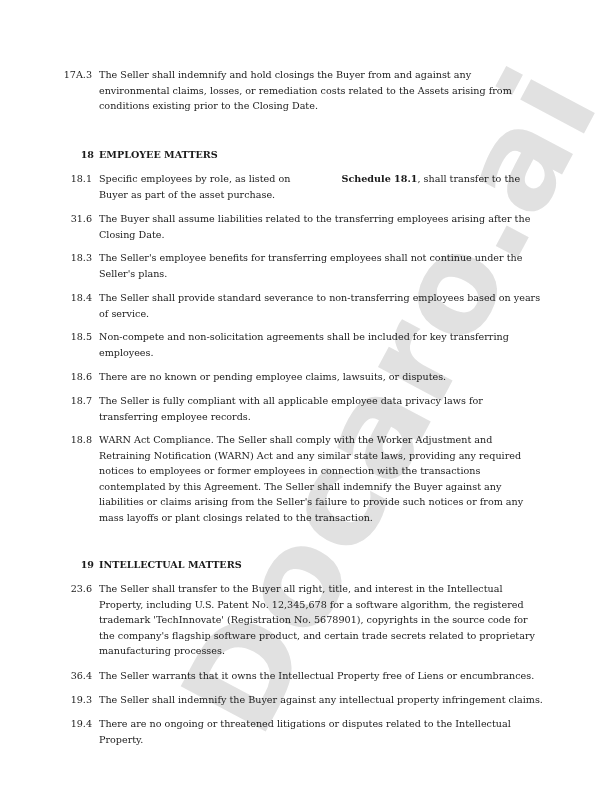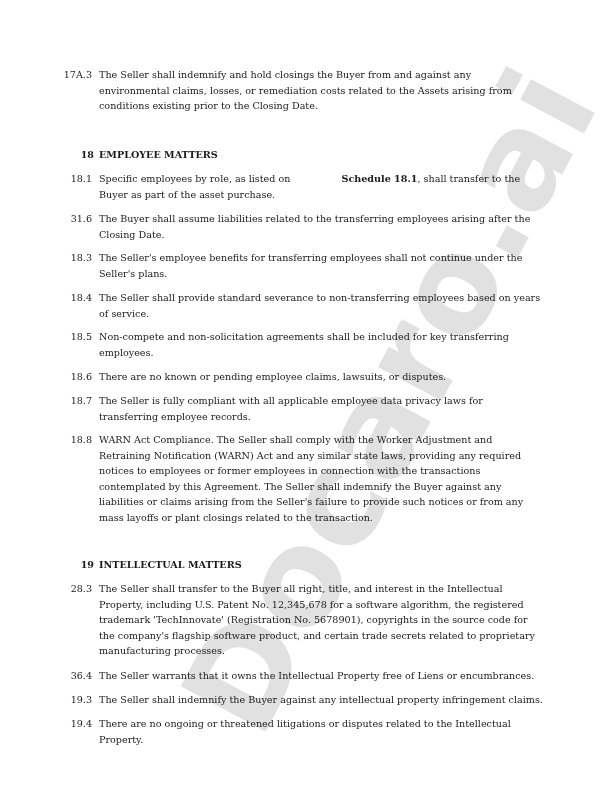--- a/index.html
+++ b/index.html
@@ -76,21 +76,21 @@
       <span class="num">18.8</span>
       <div class="text">WARN Act Compliance. The Seller shall comply with the Worker Adjustment and Retraining Notification (WARN) Act and any similar state laws, providing any required notices to employees or former employees in connection with the transactions contemplated by this Agreement. The Seller shall indemnify the Buyer against any liabilities or claims arising from the Seller's failure to provide such notices or from any mass layoffs or plant closings related to the transaction.</div>
     </div>
 
     <div class="clause heading" style="top:545px">
       <span class="num">19</span>
       <div class="text">INTELLECTUAL MATTERS</div>
     </div>
 
     <div class="clause" style="top:569px">
-      <span class="num">28.3</span>
+      <span class="num">23.6</span>
       <div class="text">The Seller shall transfer to the Buyer all right, title, and interest in the Intellectual Property, including U.S. Patent No. 12,345,678 for a software algorithm, the registered trademark 'TechInnovate' (Registration No. 5678901), copyrights in the source code for the company's flagship software product, and certain trade secrets related to proprietary manufacturing processes.</div>
     </div>
 
     <div class="clause" style="top:656px">
       <span class="num">36.4</span>
       <div class="text">The Seller warrants that it owns the Intellectual Property free of Liens or encumbrances.</div>
     </div>
 
     <div class="clause" style="top:680px">
       <span class="num">19.3</span>

